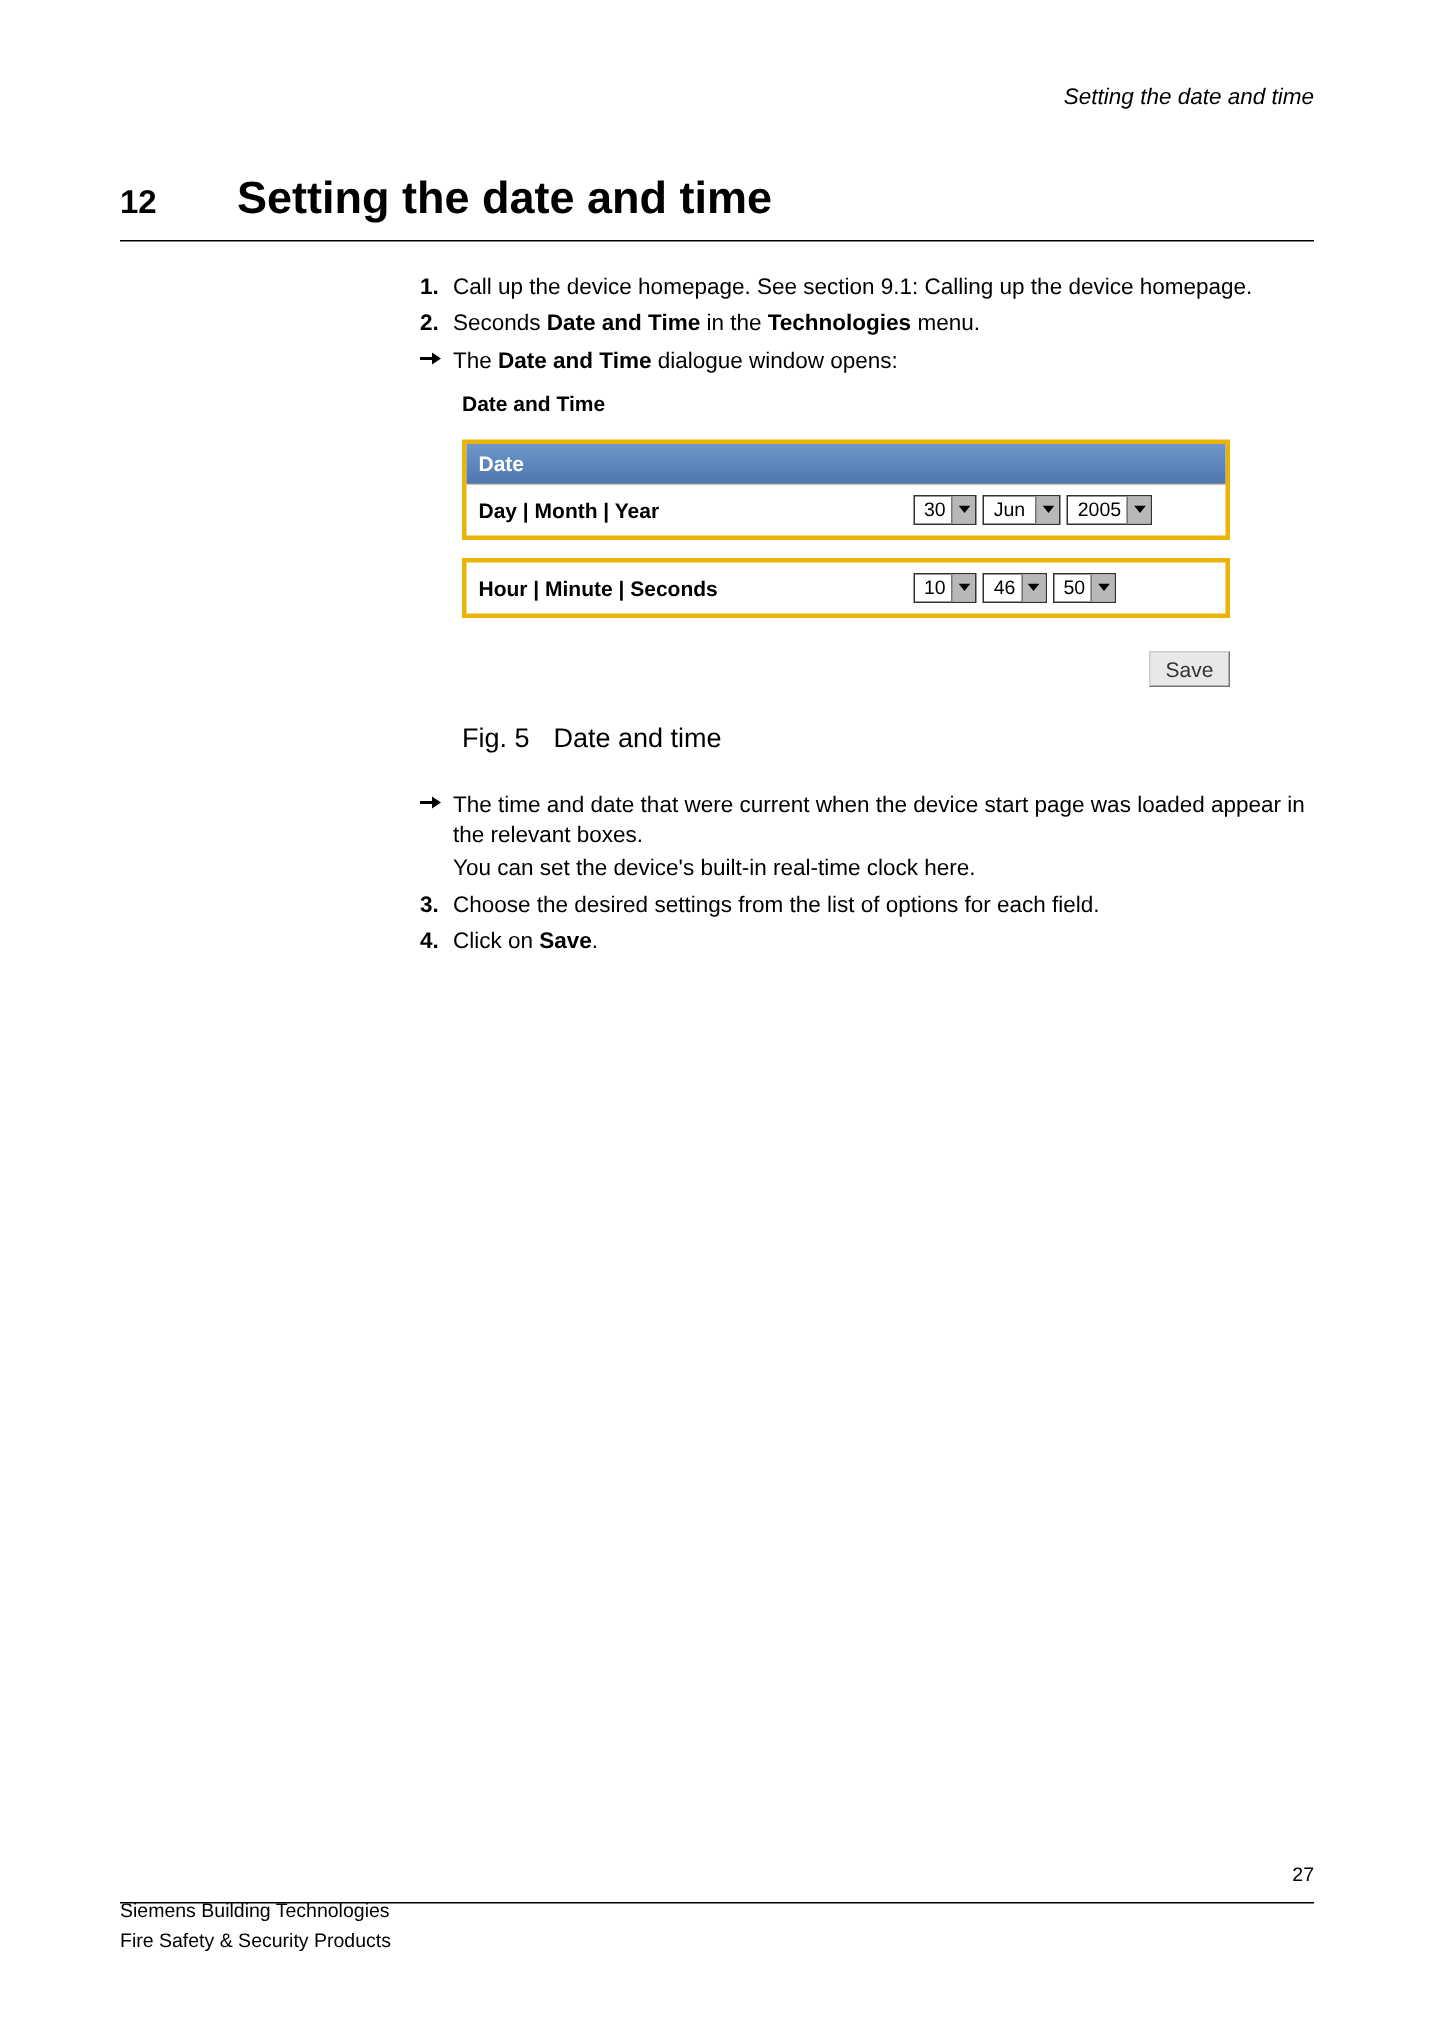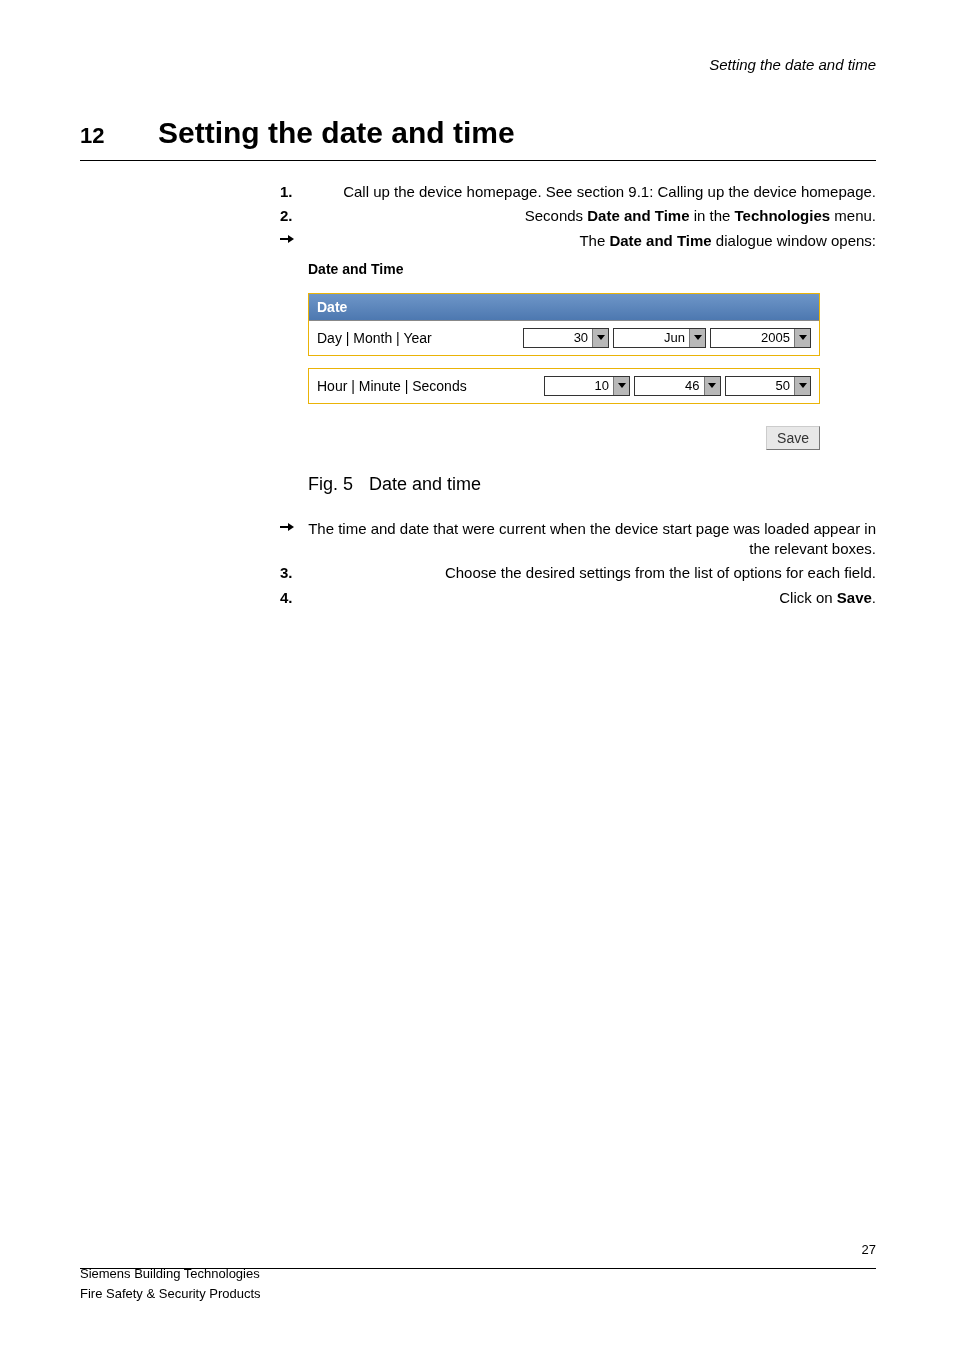--- a/index.html
+++ b/index.html
@@ -47,21 +47,21 @@
     .li {
       display: flex;
       margin-bottom: 4px;
       line-height: 1.35;
     }
     .li .mk {
       width: 22px;
       flex-shrink: 0;
       font-weight: bold;
     }
-    .li .body { flex: 1; text-align: right; }
+    .li .body { flex: 1; }
     .arrow-mk {
       width: 22px;
       flex-shrink: 0;
       display: flex;
       justify-content: flex-start;
       padding-top: 2px;
     }
     .arrow-icon {
       display: inline-block;
     }
@@ -72,52 +72,52 @@
       margin-top: 10px;
       margin-left: 28px;
       width: 512px;
     }
     .dlg-title {
       font-weight: bold;
       font-size: 14px;
       margin-bottom: 16px;
     }
     .panel {
-      border: 1px solid #eab308;
+      border: 3px solid #eab308;
       background: #fff;
       margin-bottom: 12px;
     }
     .panel-hdr {
       background: linear-gradient(#6e96c8, #4d78b0);
       color: #fff;
       font-weight: bold;
       font-size: 14px;
       padding: 5px 8px;
       border-bottom: 1px solid #888;
     }
     .panel-row {
       display: flex;
       align-items: center;
       padding: 7px 8px;
     }
     .row-label {
-      font-weight: normal;
+      font-weight: bold;
       font-size: 14px;
       width: 290px;
     }
     .selects { display: flex; gap: 4px; }
     .sel {
       display: inline-flex;
       align-items: center;
       border: 1px solid #333;
       height: 20px;
       background: #fff;
       font-size: 13px;
     }
-    .sel-v { padding: 0 4px 0 6px; margin-left: 44px; }
+    .sel-v { padding: 0 4px 0 6px; }
     .sel-t {
       width: 16px; height: 18px;
       background: #b8b8b8;
       display: flex; align-items: center; justify-content: center;
       border-left: 1px solid #777;
     }
     .sel-t svg { display: block; }
     .save-row {
       display: flex; justify-content: flex-end;
       margin-top: 22px;
@@ -284,20 +284,21 @@
     <div class="li">
       <span class="arrow-mk">
         <span class="arrow-icon">
             <svg width="14" height="12" viewBox="0 0 14 12">
               <path d="M0 5 H8 V2 L14 6 L8 10 V7 H0 Z" fill="#000"></path>
             </svg>
           </span>
       </span>
       <span class="body">
         <span>The time and date that were current when the device start page was loaded appear in the relevant boxes.</span>
+        <div class="sub">You can set the device's built-in real-time clock here.</div>
       </span>
     </div>
     <div class="li">
       <span class="mk">3.</span>
       <span class="body">Choose the desired settings from the list of options for each field.</span>
     </div>
     <div class="li">
       <span class="mk">4.</span>
       <span class="body">
         <span>Click on </span><b>Save</b><span>.</span>

